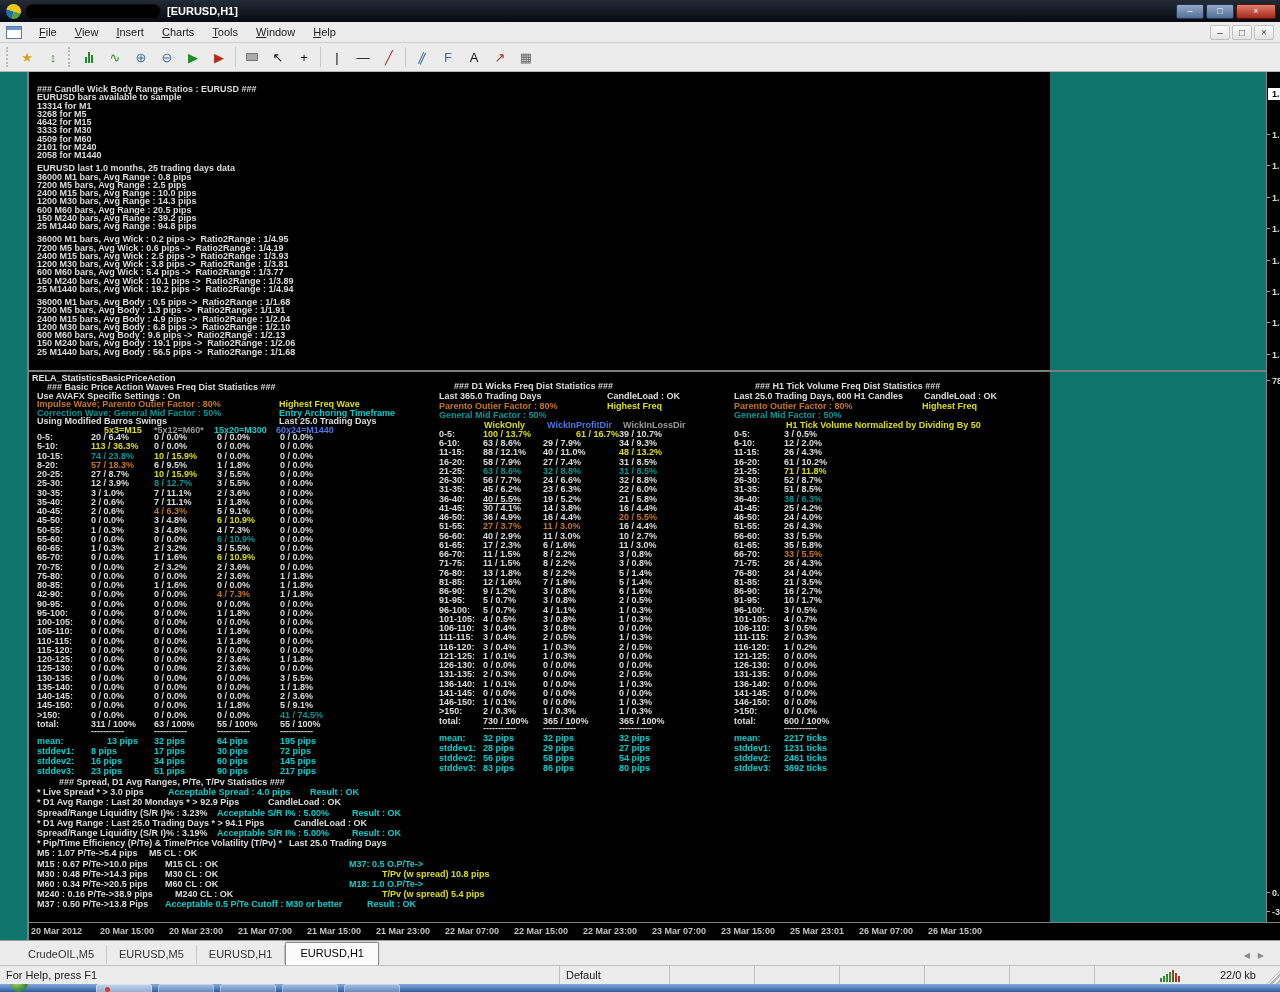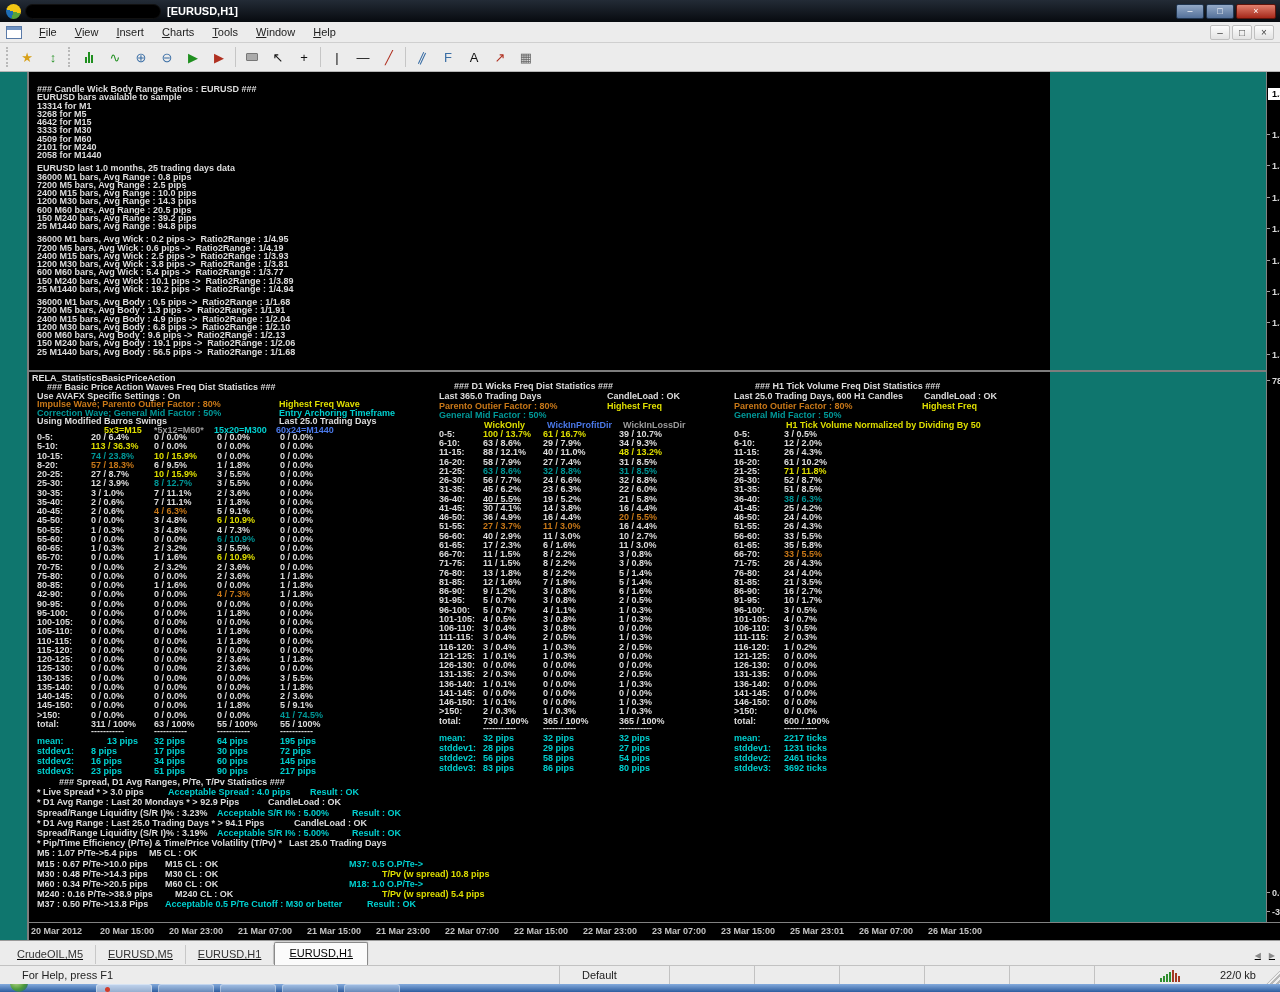--- a/index.html
+++ b/index.html
@@ -81,30 +81,30 @@
   .ptick::before { content:""; position:absolute; left:-5px; top:4px; width:3px; height:1px; background:#a0a0a0; }
   .pcur { position:absolute; left:1px; right:0; top:16px; height:12px; background:#fff; color:#000;
     font-size:9px; font-weight:bold; line-height:12px; padding-left:4px; }
 
   
   .time-axis { position:absolute; top:850px; left:0; width:1280px; height:18px; background:#000; border-top:1px solid #828282; }
   .tlab { position:absolute; top:3px; font-size:9px; font-weight:bold; color:#c4c4c4; white-space:nowrap; }
 
   
   .tabbar { position:absolute; top:940px; left:0; width:1280px; height:25px; background:#ececec;
-    border-top:1px solid #9a9a9a; display:flex; align-items:flex-end; padding:0 5px;text-decoration:underline; }
+    border-top:1px solid #9a9a9a; display:flex; align-items:flex-end; padding:0 16px; }
   .tab { font-size:11px; color:#333; padding:3px 12px 4px; border-right:1px solid #c8c8c8; margin-bottom:1px; }
   .tab.active { background:#fbfbfb; border:1px solid #8a8a8a; border-bottom:none; border-radius:2px 2px 0 0;
     color:#000; padding:4px 14px 6px; margin-bottom:0; box-shadow:0 -1px 2px rgba(0,0,0,.15); }
   .tab-arrows { margin-left:auto; display:flex; gap:8px; align-items:center; padding-bottom:5px; color:#8a8a8a; font-size:8px; }
 
   
   .statusbar { position:absolute; top:965px; left:0; width:1280px; height:19px; background:#ececec;
     border-top:1px solid #c2c2c2; display:flex; align-items:center; font-size:11px; color:#222; }
-  .scell { height:100%; display:flex; align-items:center; padding:0 22px; border-right:1px solid #c2c2c2; }
+  .scell { height:100%; display:flex; align-items:center; padding:0 6px; border-right:1px solid #c2c2c2; }
   .scell.help { width:560px; } .scell.profile { width:110px; } .scell.blank { width:85px; }
   .spacer { flex:1; border-right:none; }
   .traffic { display:flex; align-items:flex-end; gap:1px; height:13px; margin-right:8px; }
   .traffic span { width:2px; display:block; }
   .kbcell { width:78px; justify-content:flex-end; border-right:none; padding-right:10px; }
   .grip { width:14px; height:14px; margin-top:5px;
     background:repeating-linear-gradient(135deg,#b8b8b8 0 2px,#efefef 2px 4px);
     clip-path:polygon(100% 0,100% 100%,0 100%); }
 
   
@@ -554,21 +554,21 @@
             <span class="hseg" style="color: rgb(0, 152, 152); left: 0px;">General Mid Factor : 50%</span>
           </div>
           <div class="hline">
             <span class="hseg" style="color: rgb(223, 223, 0); left: 45px;">WickOnly</span>
             <span class="hseg" style="color: rgb(74, 120, 232); left: 108px;">WickInProfitDir</span>
             <span class="hseg" style="color: rgb(155, 155, 155); left: 184px;">WickInLossDir</span>
           </div>
           <div class="trow mid">
             <span class="tlabel">0-5:</span>
             <span class="tcell" style="color: rgb(223, 223, 0);">100 / 13.7%</span>
-            <span class="tcell" style="color: rgb(223, 223, 0);">61 / 16.7%</span>
+            <span class="tcell" style="color: rgb(223, 223, 0); text-align: right;">61 / 16.7%</span>
             <span class="tcell" style="color: rgb(220, 220, 220);">39 / 10.7%</span>
           </div>
           <div class="trow mid">
             <span class="tlabel">6-10:</span>
             <span class="tcell" style="color: rgb(220, 220, 220);">63 / 8.6%</span>
             <span class="tcell" style="color: rgb(220, 220, 220);">29 / 7.9%</span>
             <span class="tcell" style="color: rgb(220, 220, 220);">34 / 9.3%</span>
           </div>
           <div class="trow mid">
             <span class="tlabel">11-15:</span>

